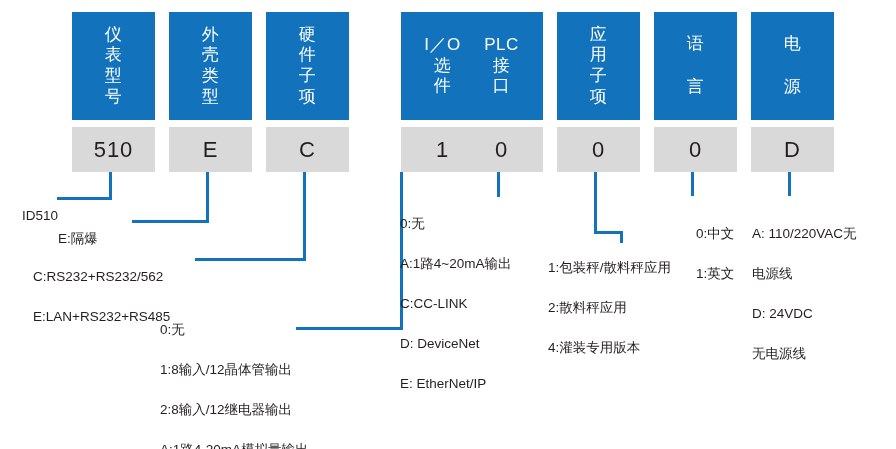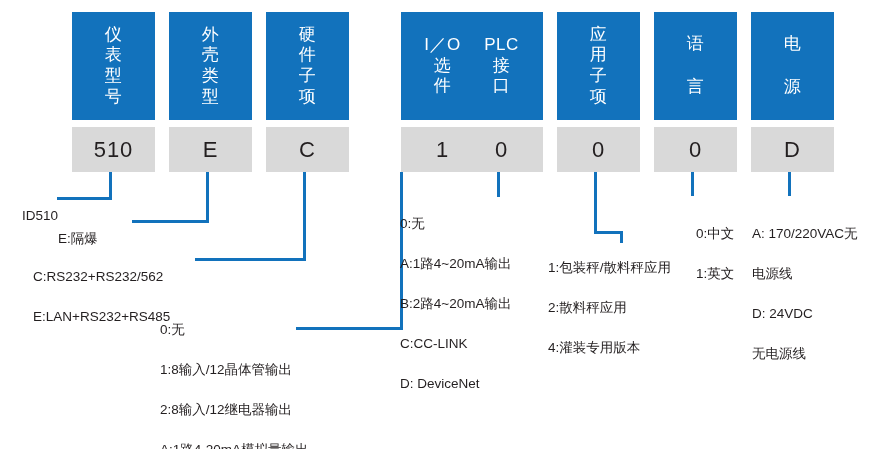--- a/index.html
+++ b/index.html
@@ -189,40 +189,40 @@
   <div class="note" style="left:160px;top:300px;">
     <div class="row">0:无</div>
     <div class="row">1:8输入/12晶体管输出</div>
     <div class="row">2:8输入/12继电器输出</div>
     <div class="row">A:1路4-20mA模拟量输出</div>
   </div>
 
   <div class="note" style="left:400px;top:194px;">
     <div class="row">0:无</div>
     <div class="row">A:1路4~20mA输出</div>
-    <div class="row">B:2路4~20mA输出</div>
     <div class="row">C:CC-LINK</div>
     <div class="row">D: DeviceNet</div>
+    <div class="row">E: EtherNet/IP</div>
     
     
   </div>
 
   <div class="note" style="left:548px;top:238px;">
     <div class="row">1:包装秤/散料秤应用</div>
     <div class="row">2:散料秤应用</div>
     <div class="row">4:灌装专用版本</div>
     
     
   </div>
 
   <div class="note" style="left:662px;top:204px;margin-left:34px;">
     <div class="row">0:中文</div>
     <div class="row">1:英文</div>
   </div>
 
   <div class="note" style="left:752px;top:204px;">
-    <div class="row">A: 170/220VAC无</div>
+    <div class="row">A: 110/220VAC无</div>
     <div class="row">电源线</div>
     <div class="row">D: 24VDC</div>
     <div class="row">无电源线</div>
   </div>
 
 </div>
 
 </body></html>

